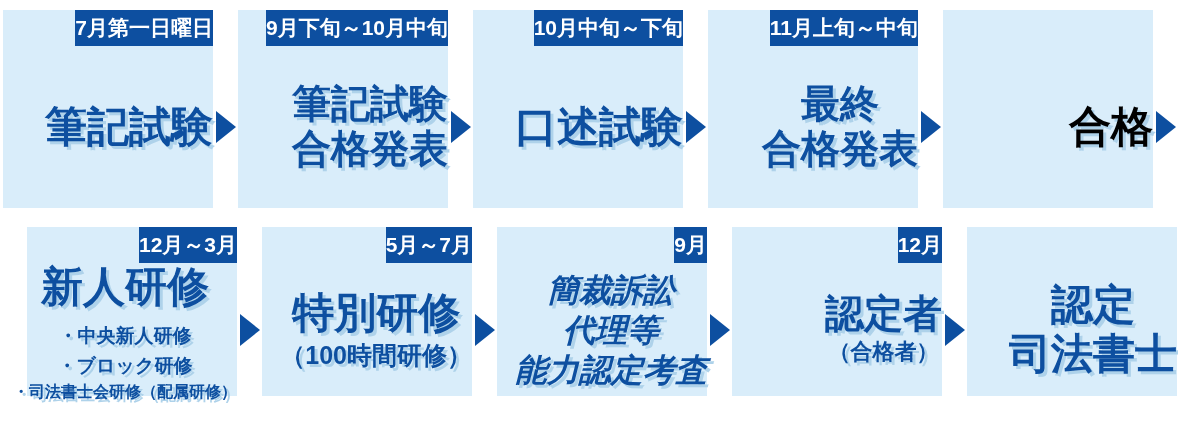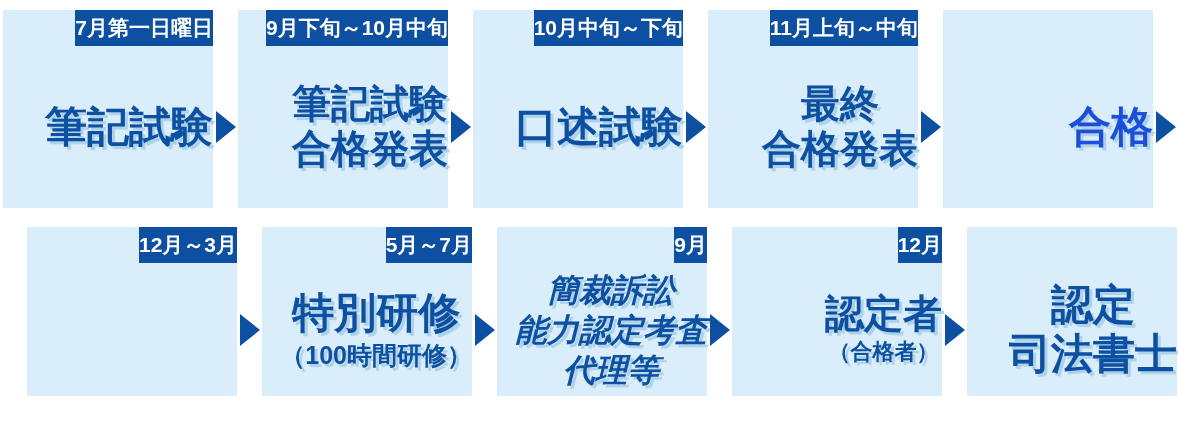--- a/index.html
+++ b/index.html
@@ -55,21 +55,21 @@
     text-align: center;
     text-shadow: 3px 3px 0 #aed2ea;
     line-height: 1.15;
     border-radius: 23px;
   }
   .title-xl { font-size: 42px; }
   .title-lg { font-size: 39px; }
   .title-md { font-size: 32px; line-height: 1.25; font-style: italic; }
   .sub      { font-size: 25px; margin-top: 4px; white-space: nowrap; }
   .sub-sm   { font-size: 22px; margin-top: 2px; margin-bottom: 2px; }
-  .red      { color: #1d4ed8; }
+  .red      { color: #000000; }
   .bullets  { margin-top: 10px; line-height: 1.55; }
   .bullet   { font-size: 19px; white-space: nowrap; }
   .bullet-sm{ font-size: 16px; white-space: nowrap; }
 
   .arrow-cell {
     flex: 0 0 25px;
     width: 25px;
     display: flex;
     align-items: center;
     justify-content: center;
@@ -147,20 +147,28 @@
     <div class="arrow-cell">
         <span class="tri"></span>
       </div>
 
   </div>
 
   <div class="flow-row row2">
 
     <div class="box">
       <div class="box-header">12月～3月</div>
+      <div class="box-body">
+        <div class="title-xl">新人研修</div>
+        <div class="bullets">
+          <div class="bullet">・中央新人研修</div>
+          <div class="bullet">・ブロック研修</div>
+          <div class="bullet-sm">・司法書士会研修（配属研修）</div>
+        </div>
+      </div>
     </div>
 
     <div class="arrow-cell">
         <span class="tri"></span>
       </div>
 
     <div class="box">
       <div class="box-header">5月～7月</div>
       <div class="box-body">
         <div class="title-xl">特別研修</div>
@@ -169,22 +177,22 @@
     </div>
 
     <div class="arrow-cell">
         <span class="tri"></span>
       </div>
 
     <div class="box">
       <div class="box-header">9月</div>
       <div class="box-body">
         <div class="title-md">簡裁訴訟</div>
+        <div class="title-md">代理等</div>
         <div class="title-md">能力認定考査</div>
-        <div class="title-md">代理等</div>
       </div>
     </div>
 
     <div class="arrow-cell">
         <span class="tri"></span>
       </div>
 
     <div class="box">
       <div class="box-header">12月</div>
       <div class="box-body">

